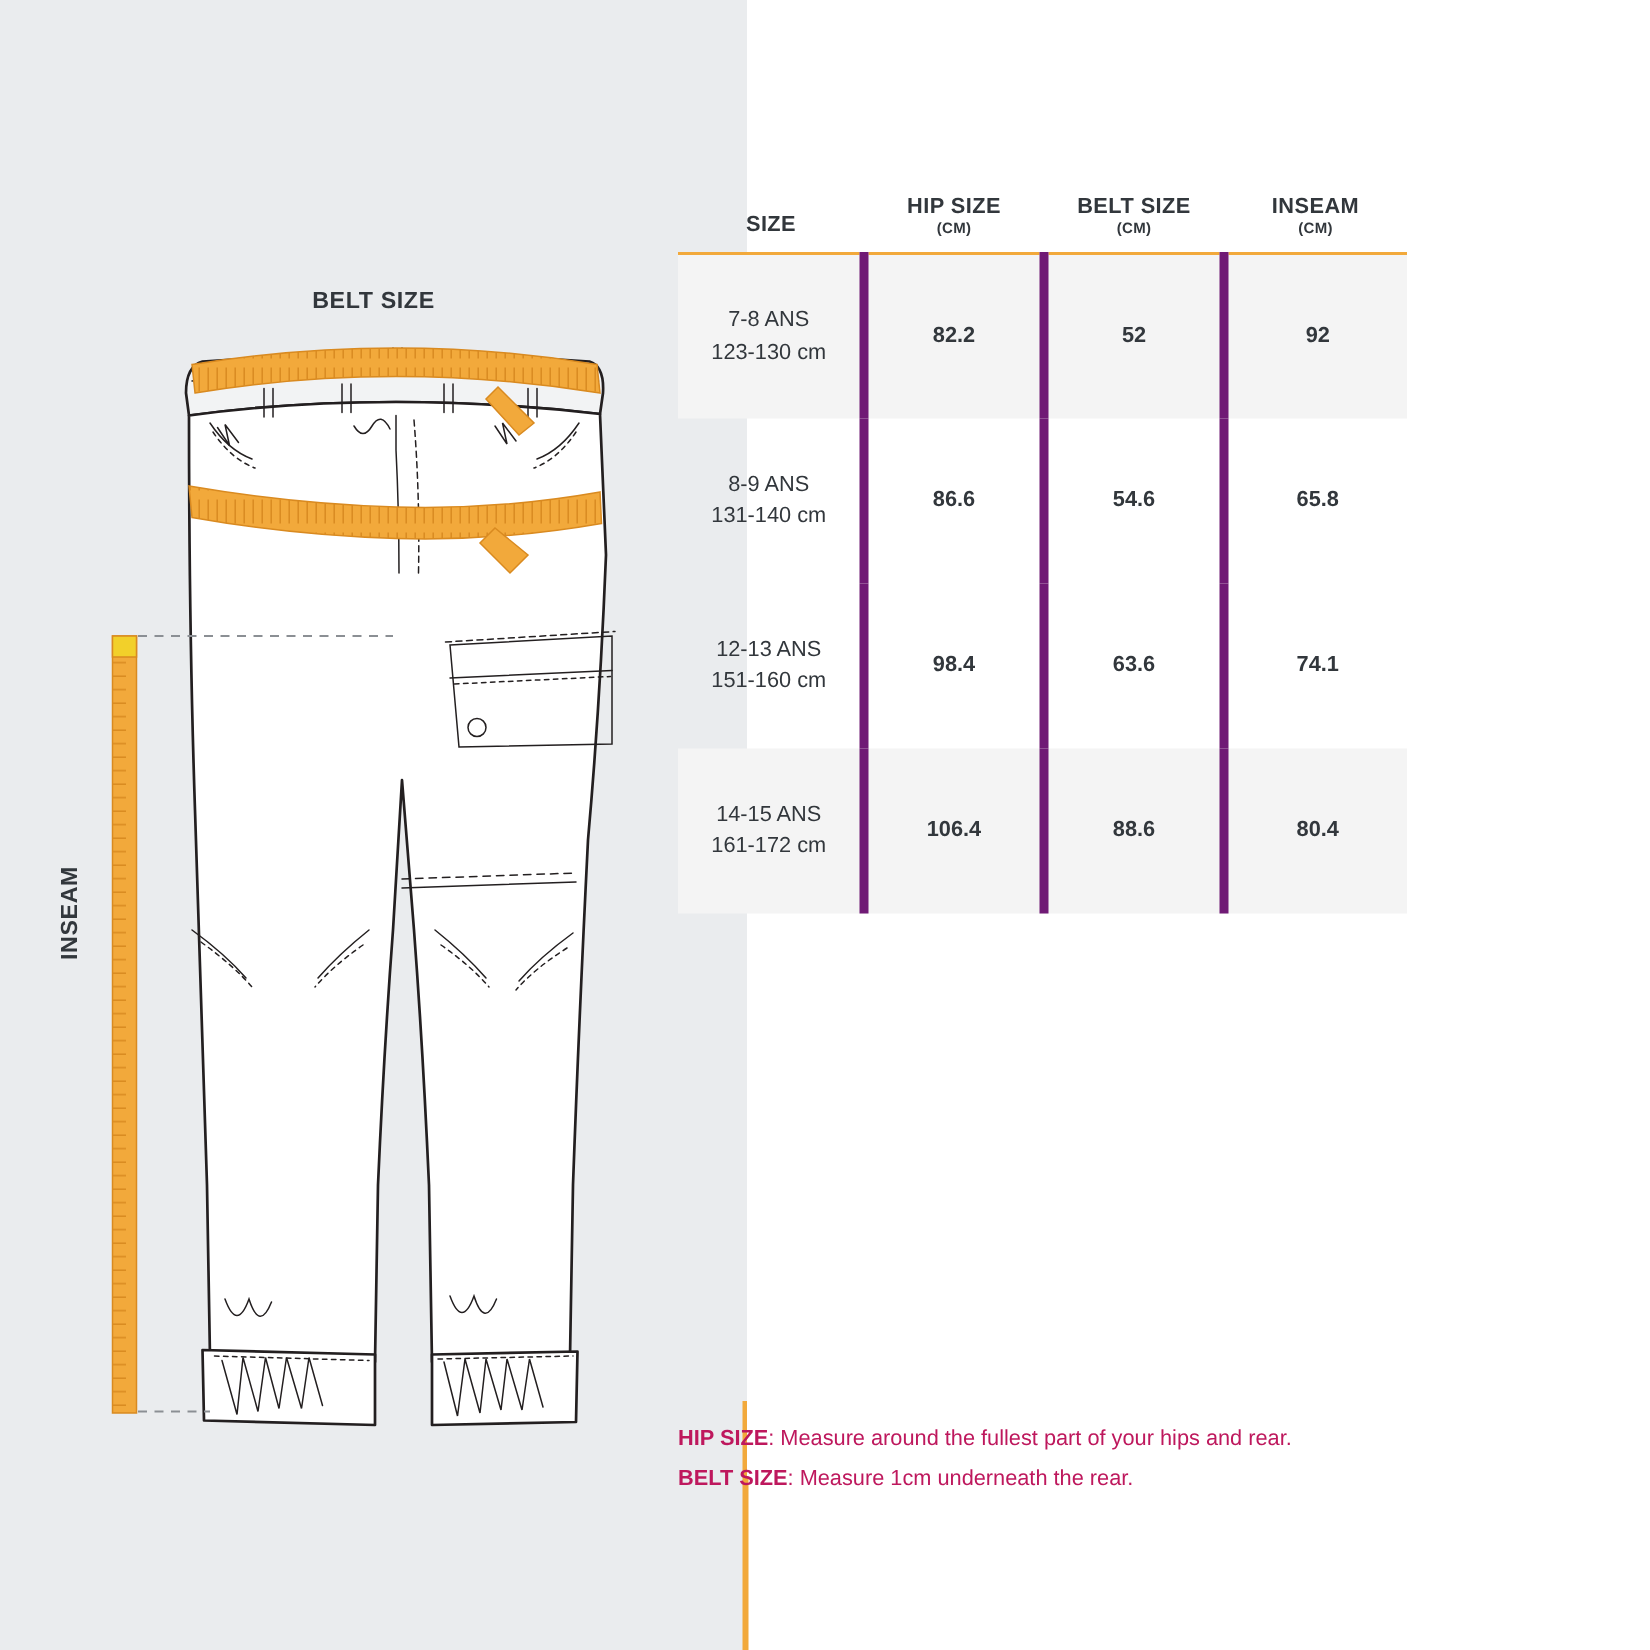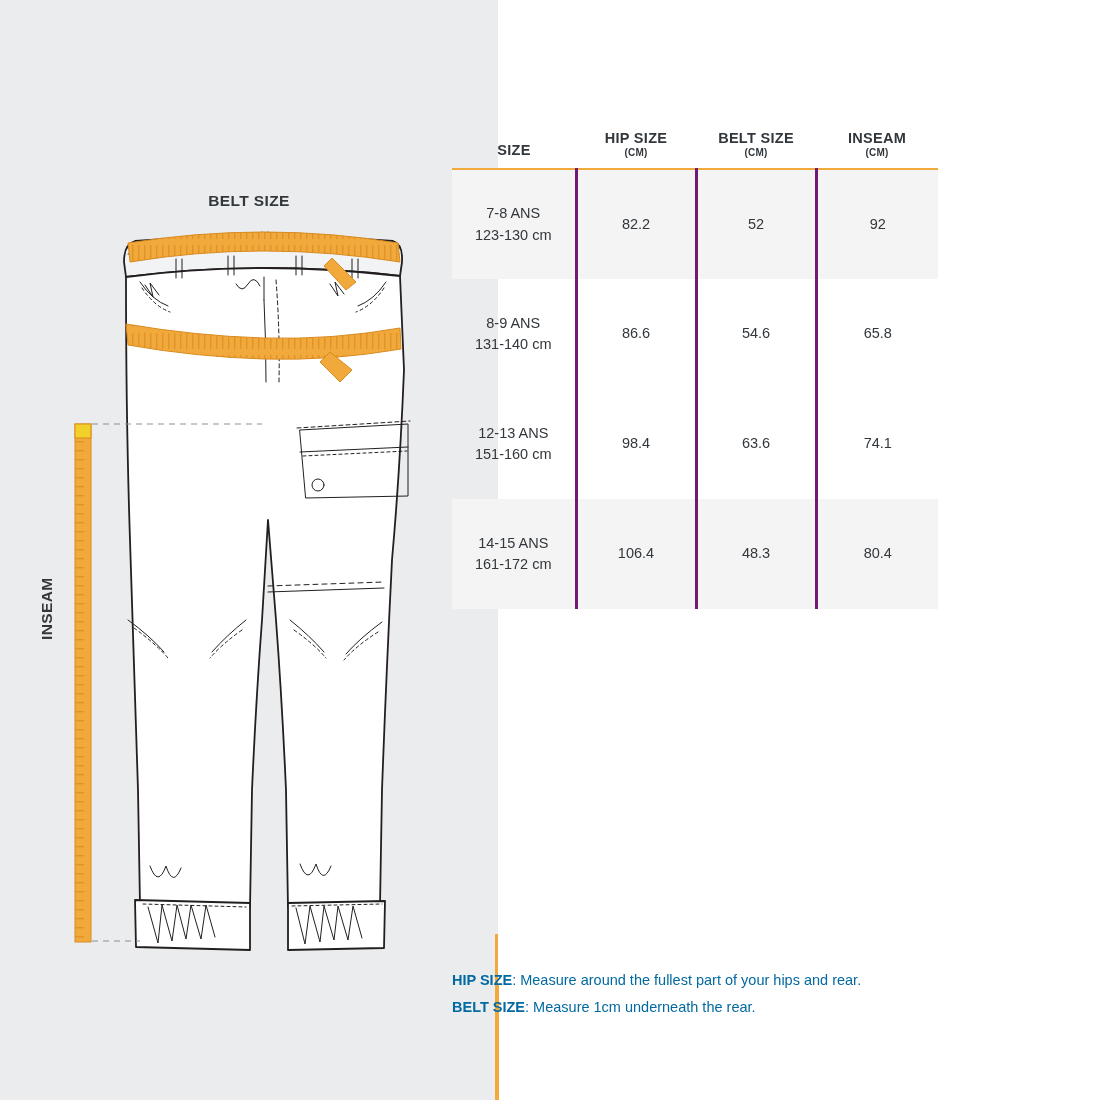--- a/index.html
+++ b/index.html
@@ -117,34 +117,35 @@
     vertical-align: middle;
     line-height: 1.45;
   }
   table.size-table tbody tr.shaded td {
     background: #f4f4f4;
   }
   table.size-table tbody td.col-size {
     white-space: pre-line;
   }
   table.size-table tbody td.divided {
-    border-left: 3px solid #701a75;
+    border-left: 6px solid #701a75;
+    font-weight: bold;
   }
   col.c1 { width: 124px; }
   col.c2 { width: 120px; }
   col.c3 { width: 120px; }
   col.c4 { width: 122px; }
 
   .notes {
     position: absolute;
     left: -46px;
-    top: 967px;
+    top: 946px;
     width: 520px;
     font-size: 14.5px;
-    color: #0369a1;
+    color: #be185d;
     line-height: 1.85;
   }
   .notes b { font-weight: bold; }
 </style>
 </head>
 <body>
 
 <div id="page">
 
   <div class="left-panel">
@@ -310,21 +311,21 @@
             <td class="col-size">12-13 ANS
 151-160 cm</td>
             <td class="divided">98.4</td>
             <td class="divided">63.6</td>
             <td class="divided">74.1</td>
           </tr>
           <tr class="shaded">
             <td class="col-size">14-15 ANS
 161-172 cm</td>
             <td class="divided">106.4</td>
-            <td class="divided">48.3</td>
+            <td class="divided">88.6</td>
             <td class="divided">80.4</td>
           </tr>
         </tbody>
       </table>
     </div>
 
     <div class="notes">
       <div>
         <b>HIP SIZE</b><span>: Measure around the fullest part of your hips and rear.</span>
       </div>

